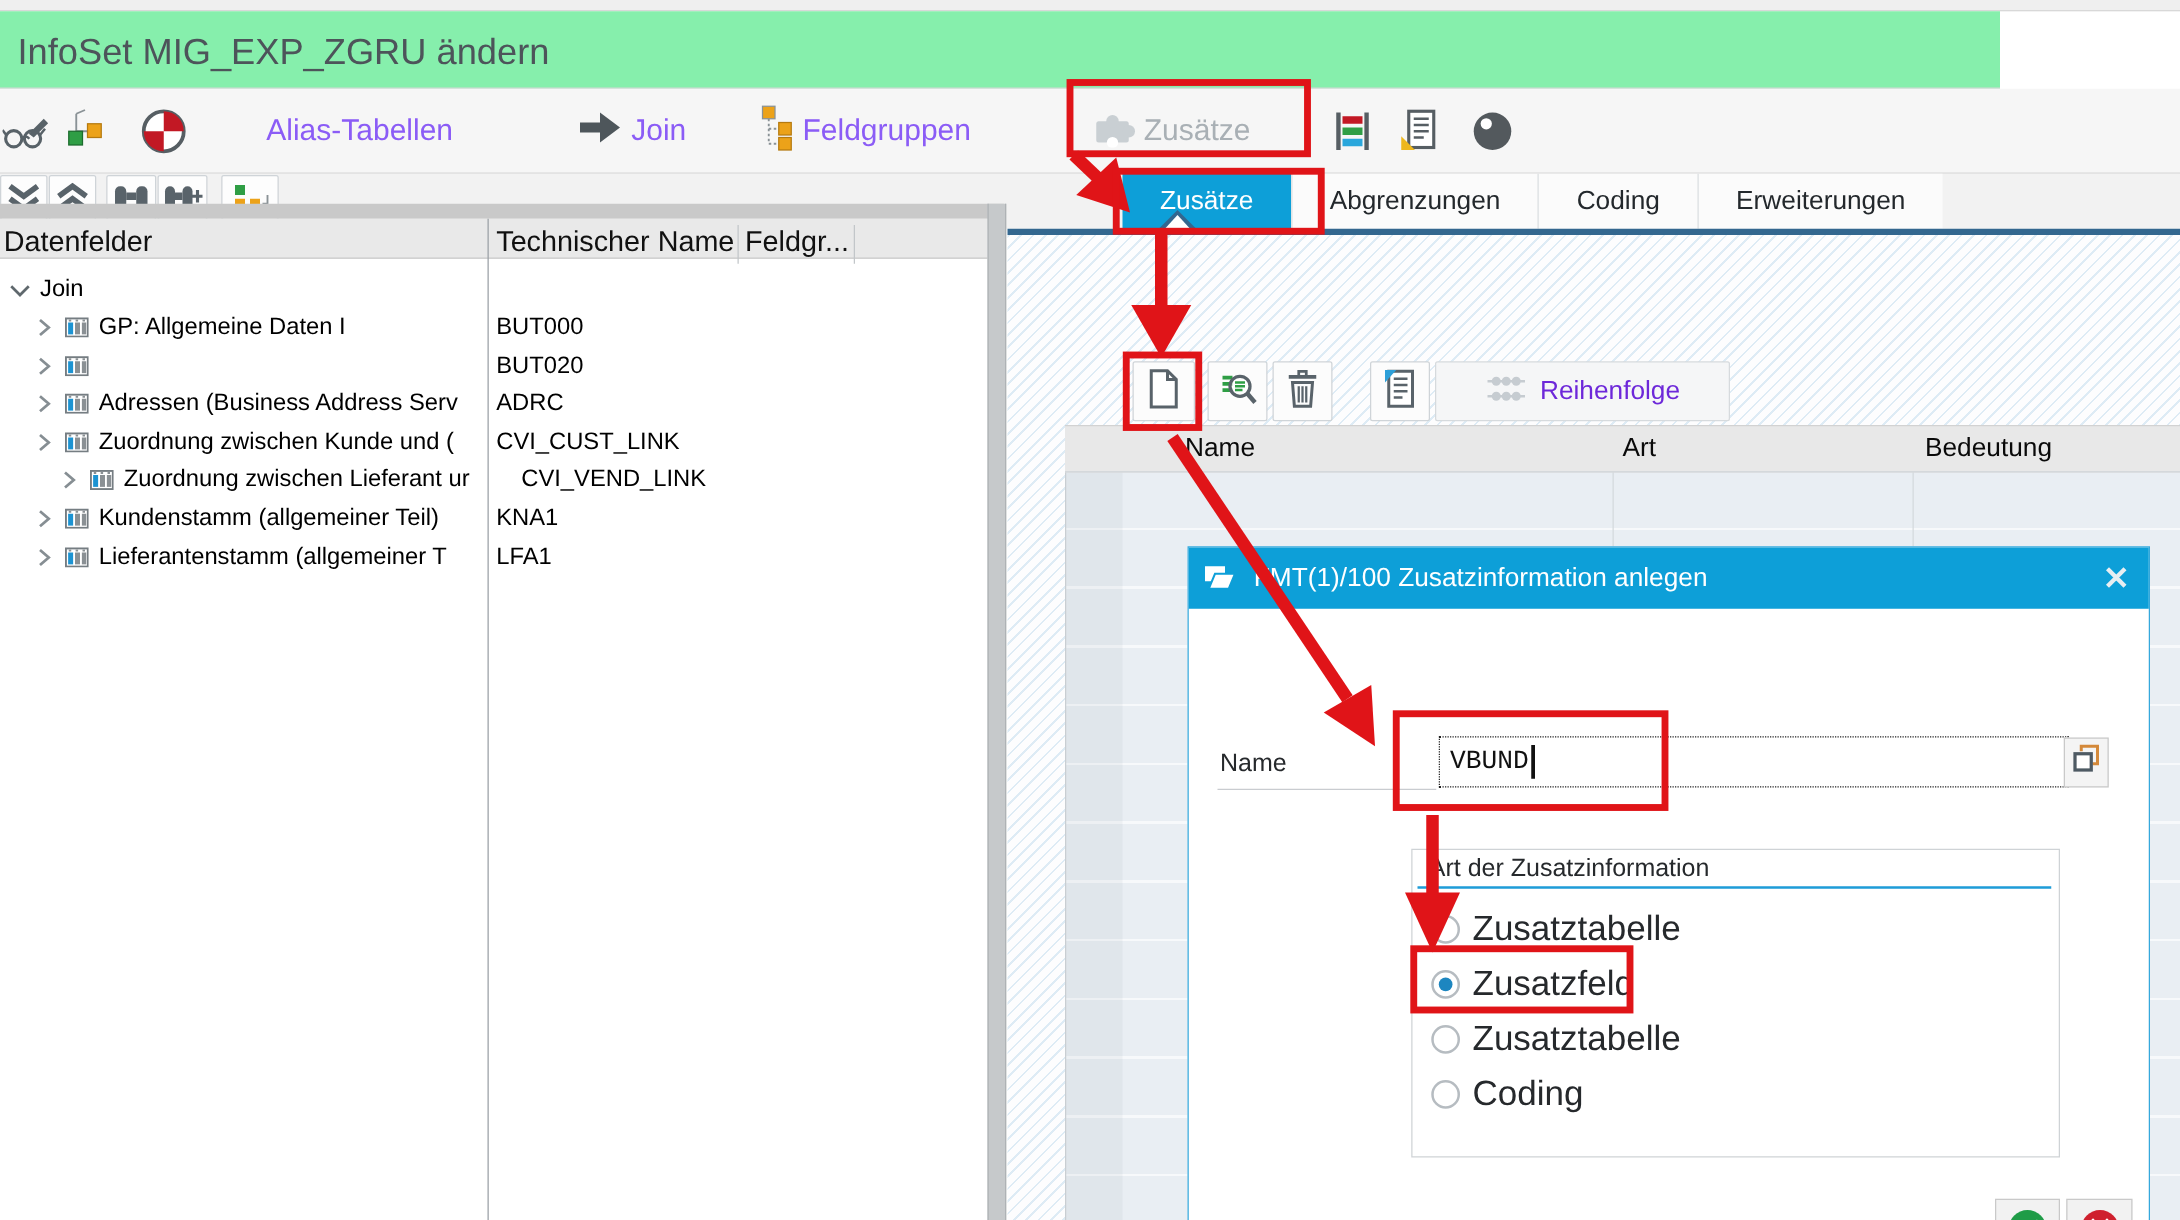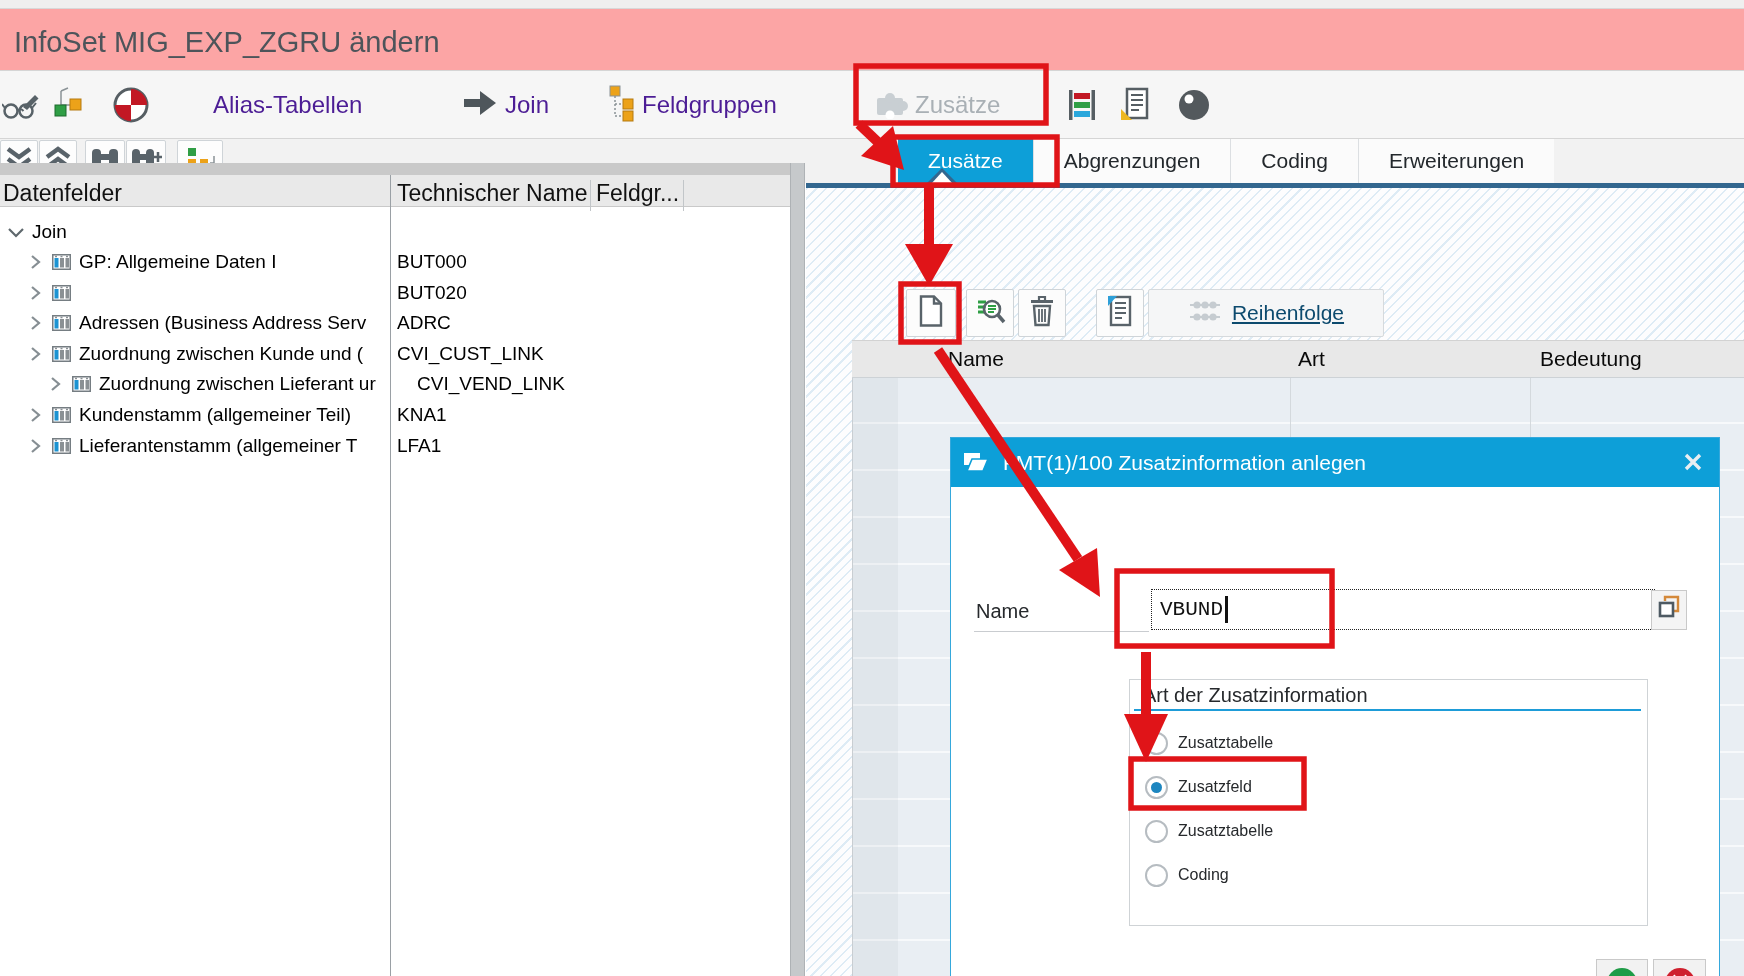--- a/index.html
+++ b/index.html
@@ -1,25 +1,25 @@
 <!DOCTYPE html>
 <html><head>
 <meta charset="utf-8">
 <style>
   html,body{margin:0;padding:0;background:#ddd;}
   #root{position:relative;width:1744px;height:976px;overflow:hidden;background:#fff;
         font-family:"Liberation Sans",sans-serif;color:#2e3236;}
   .abs{position:absolute;}
   
   .topstrip{left:0;top:0;width:1744px;height:8px;background:#efefef;border-bottom:1px solid #d8d8d8;}
-  .titlebar{left:0;top:9px;width:1744px;height:61px;background:#fca5a5;border-bottom:1px solid #d5d5d5;text-align:right;}
+  .titlebar{left:0;top:9px;width:1600px;height:61px;background:#86efac;border-bottom:1px solid #d5d5d5;text-align:right;}
   .title{left:14px;top:17px;font-size:29px;color:#4d545a;}
   .toolbar{left:0;top:71px;width:1744px;height:67px;background:#f6f6f6;border-bottom:1px solid #d5d5d5;}
   .tb-item{position:absolute;top:0;height:67px;display:flex;align-items:center;}
-  .tb-label{font-size:24px;color:#4c1d95;white-space:nowrap;}
+  .tb-label{font-size:24px;color:#8b5cf6;white-space:nowrap;}
   .tb-label.disabled{color:#a9b0b5;}
   
   .tabstripbg{left:0;top:139px;width:1744px;height:44px;background:#f2f2f2;}
   .tabs{left:898px;top:139px;height:44px;display:flex;}
   .tab{height:44px;line-height:44px;padding:0 30px;font-size:21px;color:#23282c;background:#fbfbfb;}
   .tab + .tab{border-left:1px solid #dcdfe2;}
   .tab.active{background:#0d9fd8;color:#fff;border:none;}
   .tab-underline{left:806px;top:183px;width:938px;height:5px;background:#33678f;}
   .notch-b{left:927px;top:168px;width:0;height:0;border-left:15px solid transparent;border-right:15px solid transparent;border-bottom:15px solid #33678f;}
   .notch-w{left:931px;top:172px;width:0;height:0;border-left:11px solid transparent;border-right:11px solid transparent;border-bottom:12px solid #fff;}
@@ -42,21 +42,21 @@
   .tr-tech{position:absolute;left:397px;top:5px;width:380px;white-space:nowrap;font-size:19px;color:#000;}
   .join-row{left:0;top:216px;width:788px;height:31px;z-index:7;}
   .join-chev{position:absolute;left:7px;top:10px;}
   .join-label{position:absolute;left:32px;top:5px;font-size:19px;color:#000;}
   
   .hatch{left:806px;top:188px;width:938px;height:788px;
      background:repeating-linear-gradient(135deg,rgba(150,195,225,.30) 0 1.5px,rgba(255,255,255,0) 1.5px 7px),#fdfdfe;}
   .rp-btn{position:absolute;background:#fcfcfc;border:1px solid #cfd4d8;border-radius:2px;
           display:flex;align-items:center;justify-content:center;z-index:8;}
   .rp-btn.disabled{background:#f5f6f7;border-color:#d6dadd;}
-  .order-label{font-size:21px;color:#0c4a6e;margin-left:10px;text-decoration:underline;}
+  .order-label{font-size:21px;color:#6d28d9;margin-left:10px;}
   .grid-header{left:852px;top:340px;width:892px;height:36px;background:#e8e8e8;border-top:1px solid #d2d2d2;border-bottom:1px solid #cdd2d6;z-index:5;}
   .grid-header span{position:absolute;top:6px;font-size:21px;color:#0a0a0a;}
   .grid-rows{left:852px;top:377px;width:892px;height:599px;z-index:4;
      background:repeating-linear-gradient(180deg,#e9eef3 0 45px,#f7f9fb 45px 47px);}
   .grid-selcol{left:852px;top:340px;width:46px;height:636px;background:rgba(120,130,140,.07);z-index:5;}
   .grid-vline{position:absolute;top:340px;width:1px;height:636px;background:#d4d9dd;z-index:5;}
   .grid-left-edge{left:852px;top:340px;width:1px;height:636px;background:#c9ced2;z-index:5;}
   
   .dialog{left:950px;top:437px;width:768px;height:539px;background:#fff;border:1px solid #35a8dc;z-index:20;}
   .dlg-title{position:absolute;left:0;top:0;width:100%;height:49px;background:#0d9fd8;}
@@ -69,21 +69,21 @@
      font-family:"Liberation Mono","DejaVu Sans Mono",monospace;font-size:21px;color:#111;display:flex;align-items:center;padding-left:8px;}
   .caret{display:inline-block;width:3px;height:27px;background:#111;margin-left:2px;}
   .dlg-copy{position:absolute;left:700px;top:152px;width:34px;height:38px;background:#f4f4f4;border:1px solid #c9c9c9;
      display:flex;align-items:center;justify-content:center;}
   .groupbox{position:absolute;left:178px;top:241px;width:517px;height:245px;border:1px solid #cfd3d6;background:#fff;}
   .gb-title{position:absolute;left:13px;top:4px;font-size:20px;color:#26292c;}
   .gb-line{position:absolute;left:4px;top:29px;width:507px;height:2px;background:#1e9cd8;}
   .opt{position:absolute;left:15px;height:44px;display:flex;align-items:center;cursor:default;}
   .radio{width:19px;height:19px;border:2px solid #b6bcc1;border-radius:50%;background:#fff;position:relative;flex:none;}
   .radio.sel::after{content:'';position:absolute;left:4px;top:4px;width:11px;height:11px;border-radius:50%;background:#1d86c0;}
-  .opt-label{margin-left:10px;font-size:16px;color:#26292c;white-space:nowrap;}
+  .opt-label{margin-left:10px;font-size:28px;color:#26292c;white-space:nowrap;}
   .dlg-ok{position:absolute;left:645px;top:521px;width:50px;height:44px;background:#f2f2f2;border:1px solid #c9c9c9;display:flex;justify-content:center;padding-top:3px;}
   .dlg-cancel{position:absolute;left:702px;top:521px;width:51px;height:44px;background:#f2f2f2;border:1px solid #c9c9c9;display:flex;justify-content:center;padding-top:3px;}
   
   .anno{left:0;top:0;width:1744px;height:976px;z-index:50;pointer-events:none;}
   .anno rect{fill:none;stroke:#e01418;stroke-width:5.5px;}
   .anno line{stroke:#e01418;stroke-width:10px;}
   .anno polygon{fill:#e01418;}
 </style>
 </head>
 <body>

